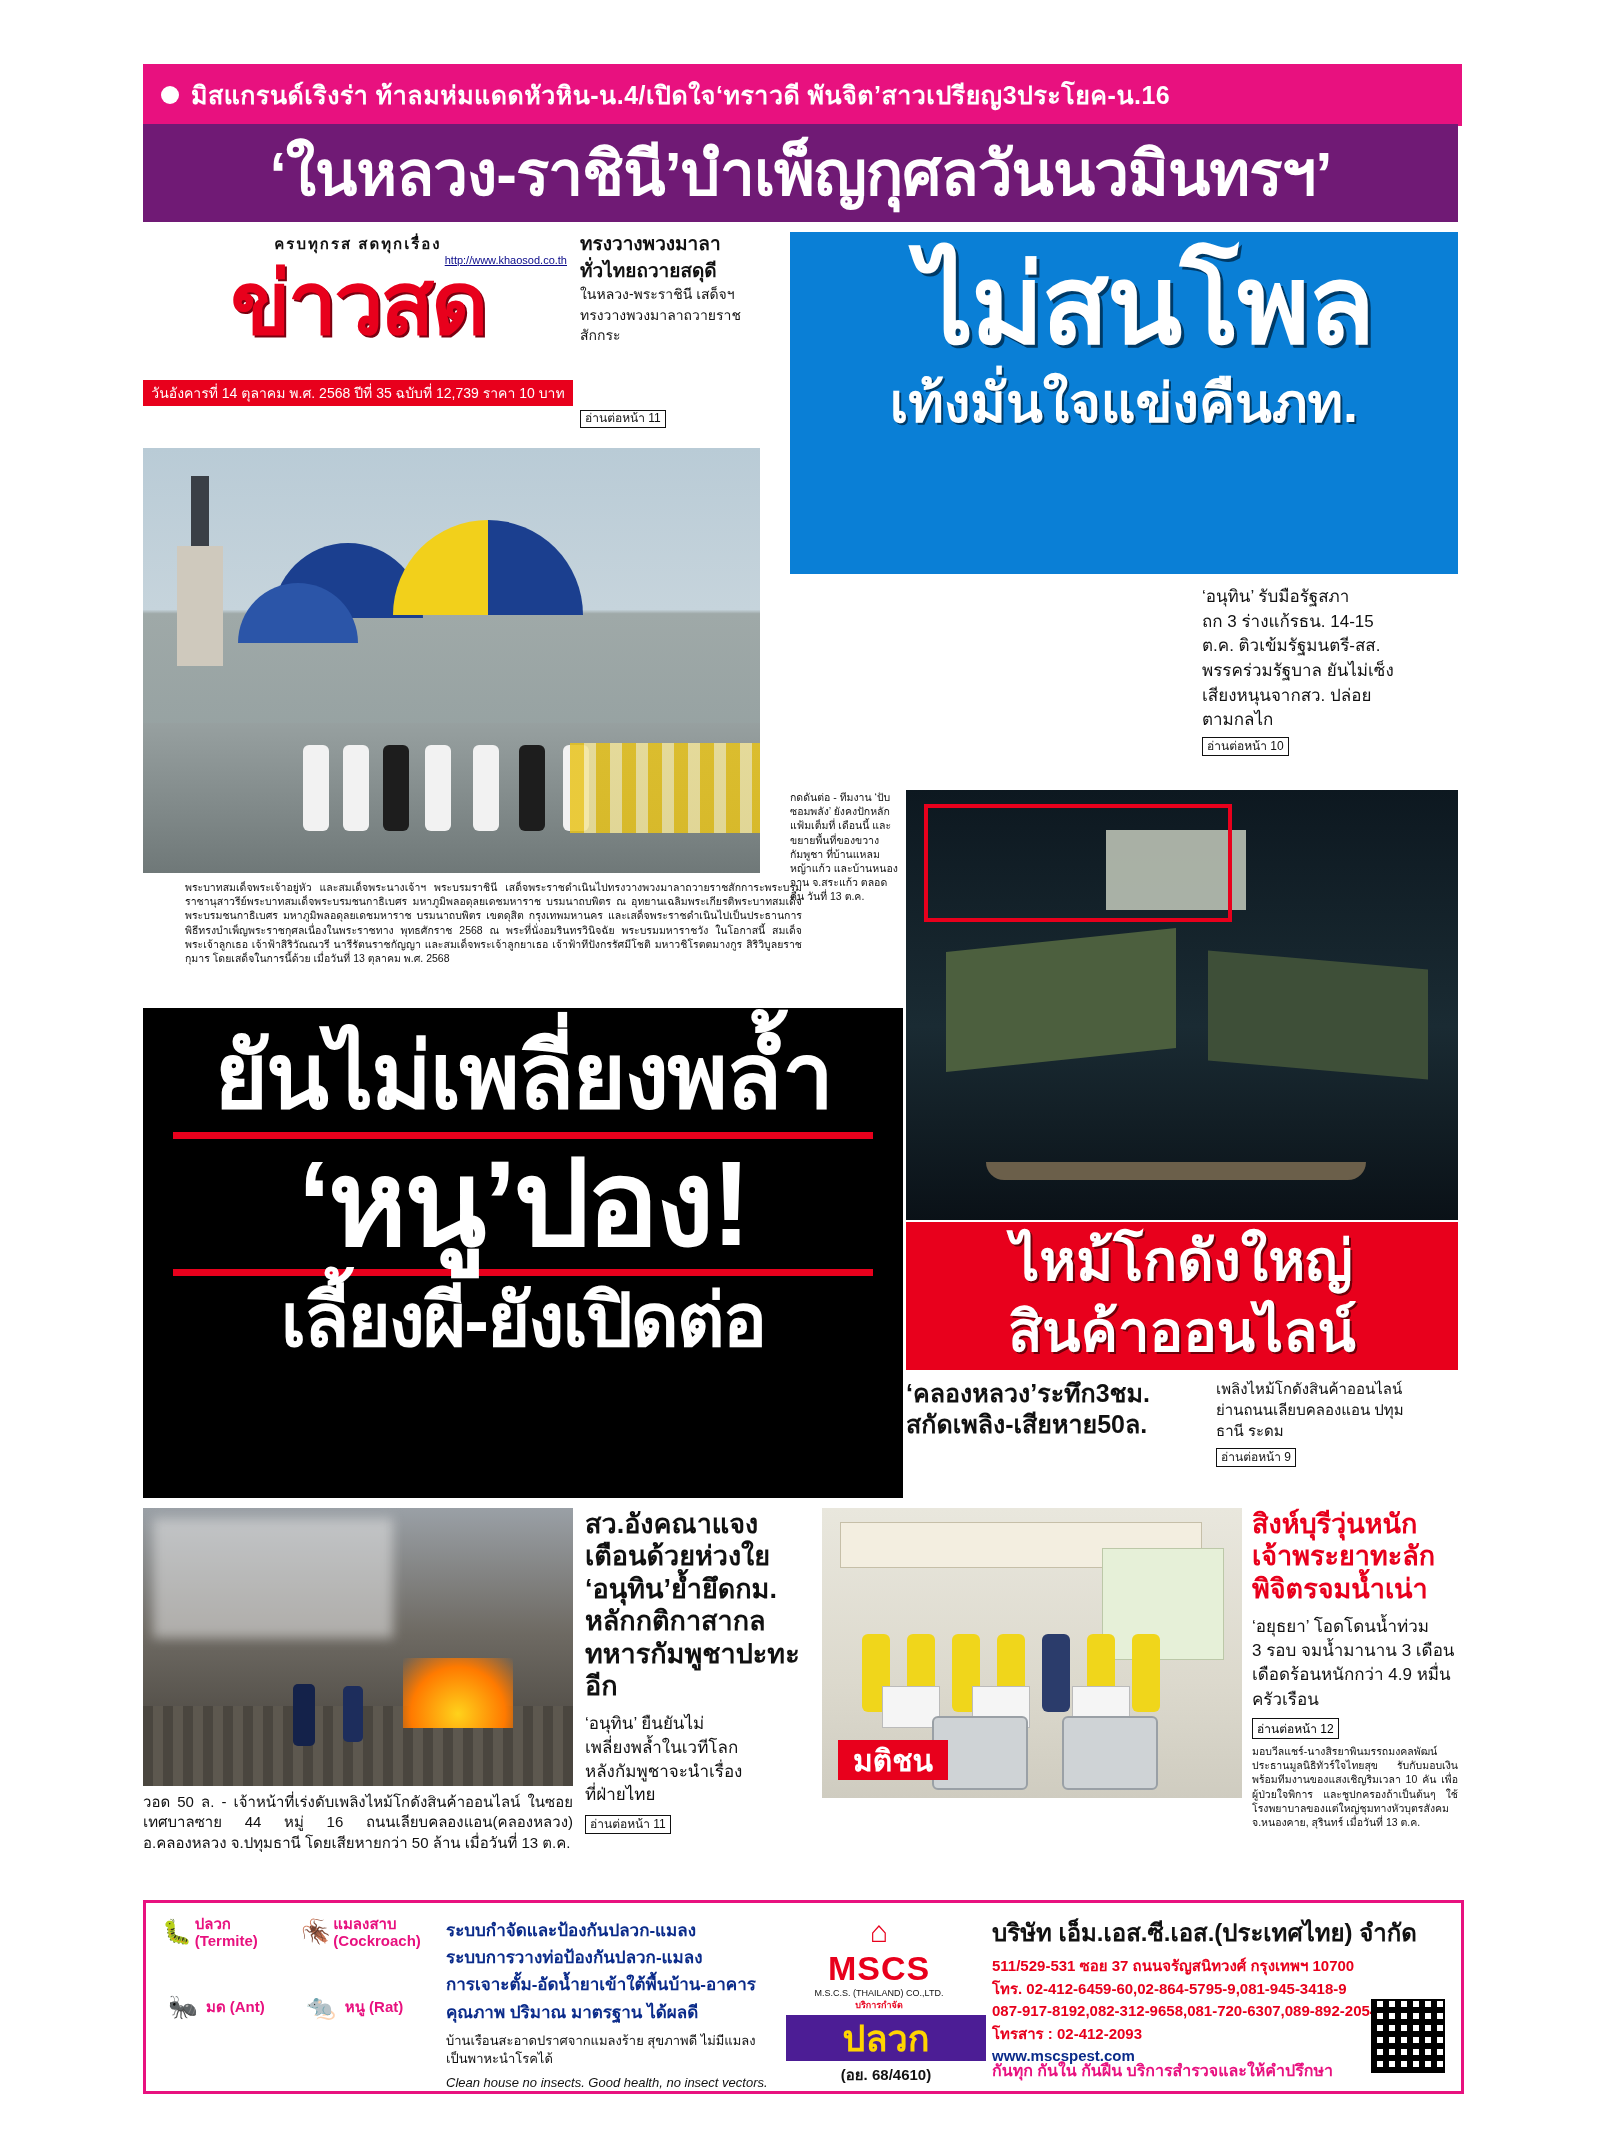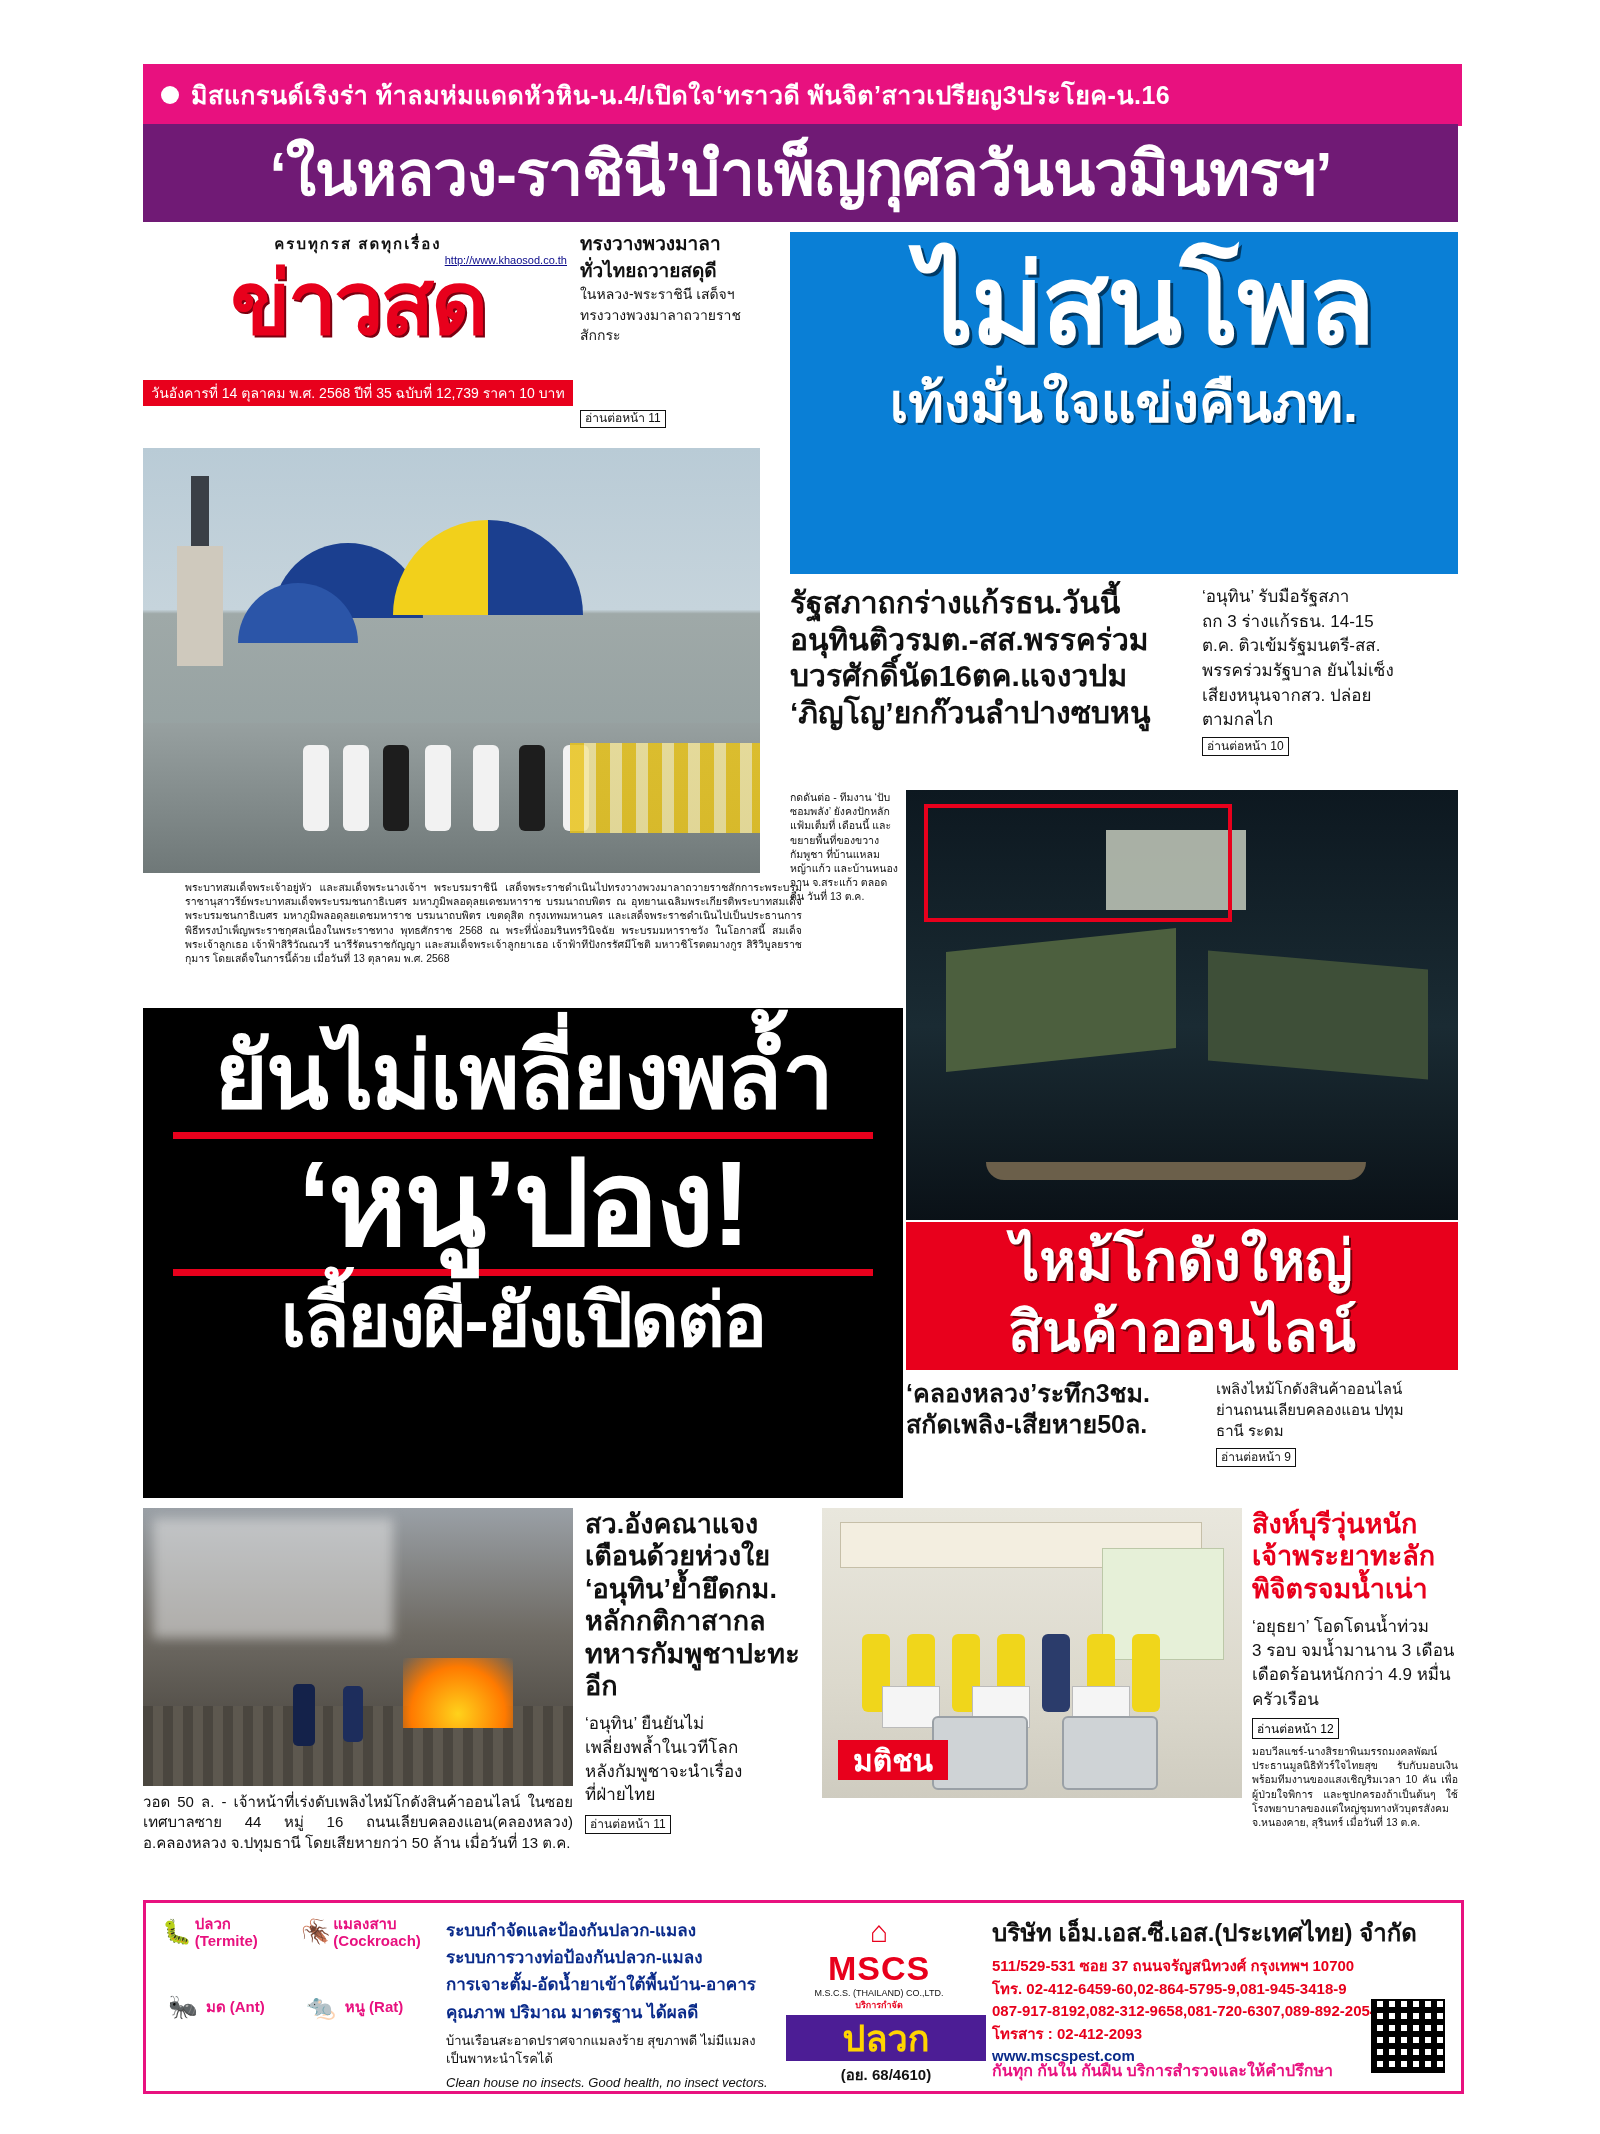--- a/index.html
+++ b/index.html
@@ -174,26 +174,20 @@
     <div class="row" style="font-size:14px;font-weight:normal;">ทรงวางพวงมาลาถวายราช</div>
     <div class="row" style="font-size:14px;font-weight:normal;">สักกระ</div>
     <div class="cont"><span class="cont-tag">อ่านต่อหน้า 11</span></div>
   </div>
 
   <div class="bluehero">
     <div class="l1">ไม่สนโพล</div>
     <div class="l2">เท้งมั่นใจแข่งคืนภท.</div>
   </div>
 
-  <div class="subheads">
-    <div class="r">รัฐสภาถกร่างแก้รธน.วันนี้</div>
-    <div class="r">อนุทินติวรมต.-สส.พรรคร่วม</div>
-    <div class="r">บวรศักดิ์นัด16ตค.แจงวปม</div>
-    <div class="r">‘ภิญโญ’ยกก๊วนลำปางซบหนู</div>
-  </div>
 
   <div class="sidecol">
     <div>‘อนุทิน’ รับมือรัฐสภา</div>
     <div>ถก 3 ร่างแก้รธน. 14-15</div>
     <div>ต.ค. ติวเข้มรัฐมนตรี-สส.</div>
     <div>พรรคร่วมรัฐบาล ยันไม่เซ็ง</div>
     <div>เสียงหนุนจากสว. ปล่อย</div>
     <div>ตามกลไก</div>
     <div class="cont"><span class="cont-tag">อ่านต่อหน้า 10</span></div>
   </div>

